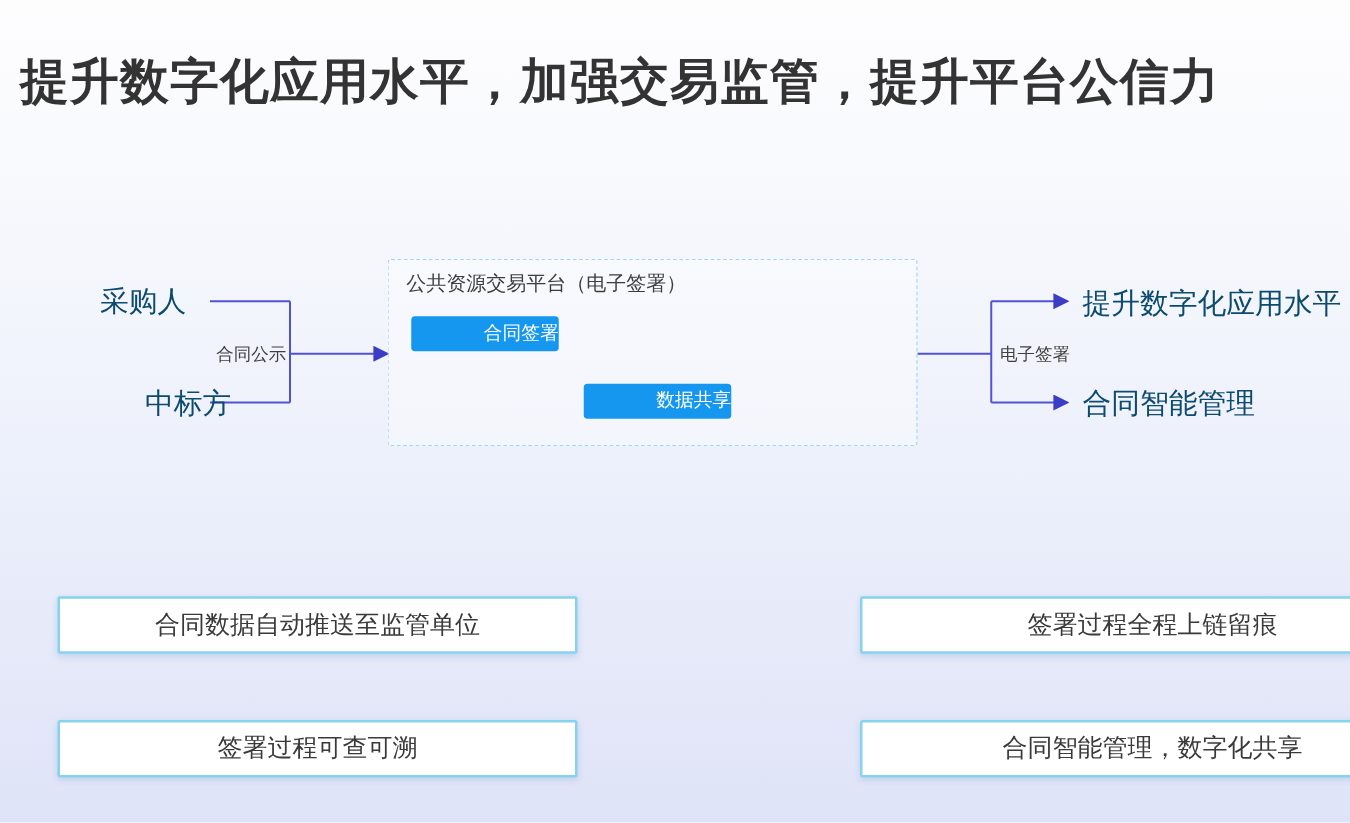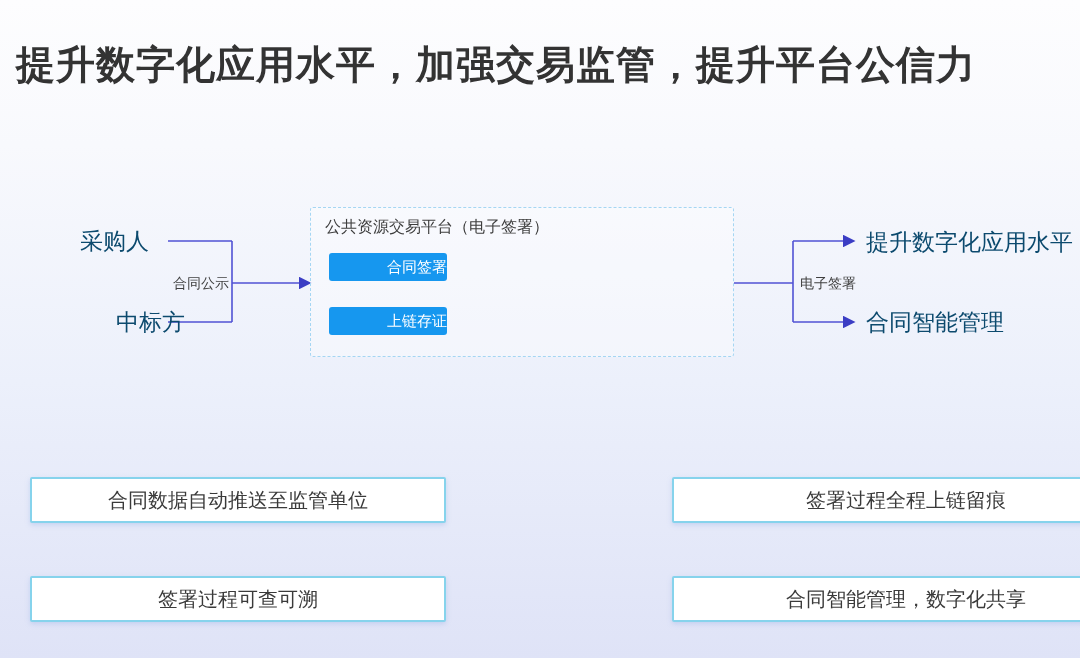--- a/index.html
+++ b/index.html
@@ -44,20 +44,21 @@
   }
 
   .feature-box {
     background: #ffffff;
     border: 2px solid #86d3ec;
     border-radius: 2px;
     text-align: center;
     font-size: 20px; color: #3a3a3a;
     box-shadow: 0 2px 5px rgba(140,170,225,0.35);
     white-space: nowrap;
+    margin-left: 16px;
   }
   .fb-top { top: 477px; height: 46px; line-height: 42px; }
   .fb-bottom { top: 576px; height: 46px; line-height: 42px; }
   .fb-left { left: 30px; width: 416px; }
   .fb-right { left: 672px; width: 468px; }
 
   svg.connectors { left: 0; top: 0; pointer-events: none; }
 </style>
 </head>
 <body>
@@ -83,21 +84,21 @@
 </svg>
 
 <div class="abs node" style="left:80px; top:228px;">采购人</div>
 <div class="abs node" style="left:80px; top:309px;margin-left:36px;">中标方</div>
 
 <div class="abs conn-label" style="left:172px; top:275px; width:58px; text-align:center;">合同公示</div>
 
 <div class="abs platform-box">
   <div class="platform-title">公共资源交易平台（电子签署）</div>
   <div class="chip" style="left:18px;  top:45px;">合同签署</div>
-  <div class="chip" style="left:18px;  top:99px;">上链存证</div>
+  <div class="chip" style="left:156px; top:99px;">数据共享</div>
 </div>
 
 <div class="abs conn-label" style="left:800px; top:275px;">电子签署</div>
 
 <div class="abs node" style="left:866px; top:229px;">提升数字化应用水平</div>
 <div class="abs node" style="left:866px; top:309px;">合同智能管理</div>
 
 <div class="abs feature-box fb-top fb-left">合同数据自动推送至监管单位</div>
 <div class="abs feature-box fb-top fb-right">签署过程全程上链留痕</div>
 <div class="abs feature-box fb-bottom fb-left">签署过程可查可溯</div>

